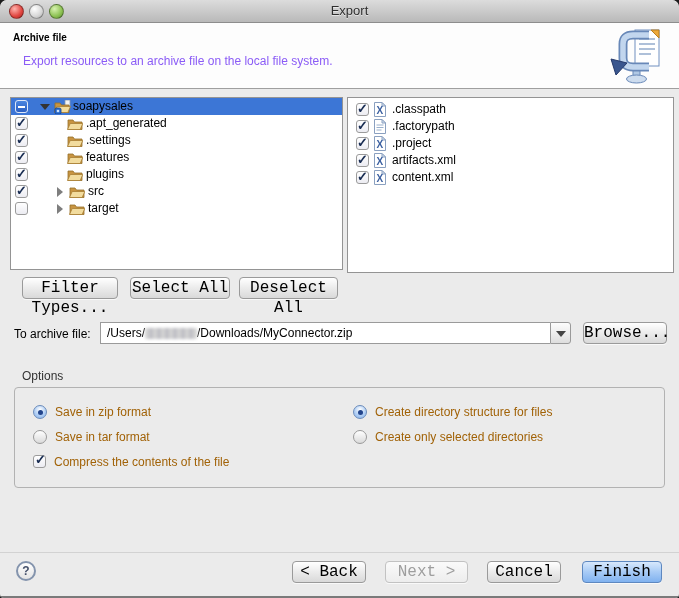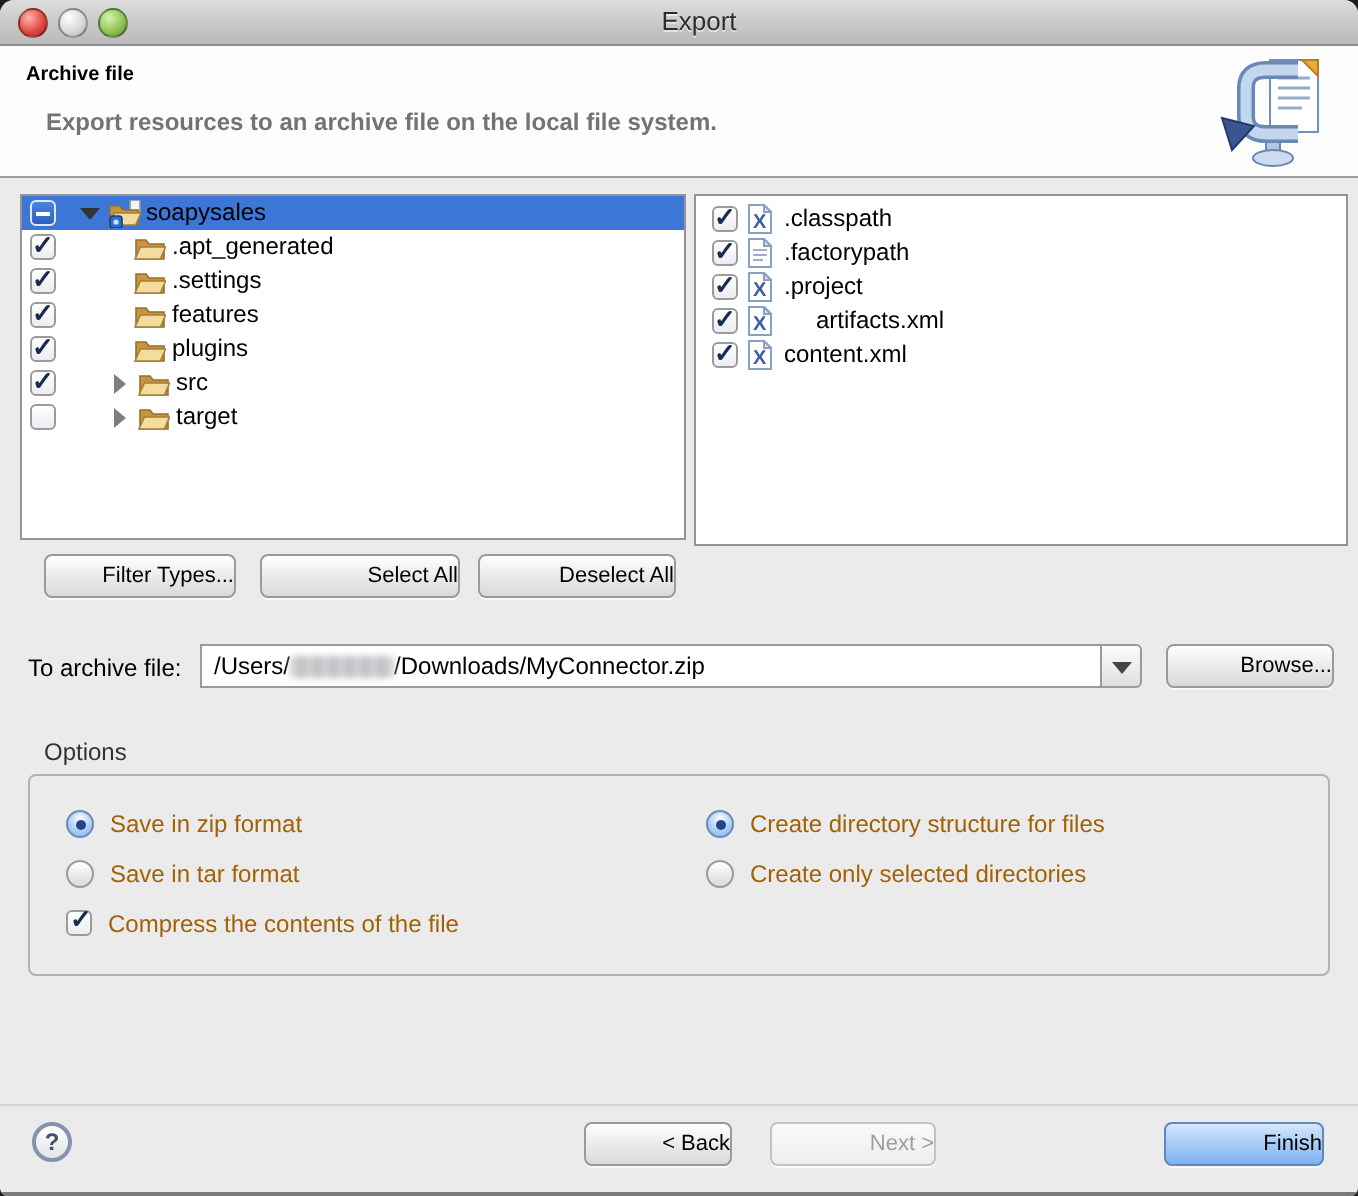--- a/index.html
+++ b/index.html
@@ -12,21 +12,21 @@
   .title{position:absolute;left:0;right:0;top:3px;text-align:center;font-size:13px;color:#2e2e2e;
          text-shadow:0 1px 0 rgba(255,255,255,.55);margin-left:20px;}
   .light{position:absolute;top:4px;width:13px;height:13px;border-radius:50%;border:1px solid rgba(0,0,0,.35);}
   .light.red{left:9px;background:radial-gradient(circle at 35% 30%, #ffb3ad, #e0443f 60%, #a02824);}
   .light.gray{left:29px;background:radial-gradient(circle at 35% 30%, #ffffff, #d6d6d6 60%, #a8a8a8);}
   .light.green{left:49px;background:radial-gradient(circle at 35% 30%, #d8f2b0, #8cc152 60%, #588830);}
   
   .header{position:absolute;left:0;top:23px;width:679px;height:65px;background:#fdfdfd;
           border-bottom:1px solid #9f9f9f;}
   .header h1{margin:0;position:absolute;left:13px;top:9px;font-size:10px;font-weight:bold;color:#000;}
-  .header p{margin:0;position:absolute;left:23px;top:31px;font-size:12px;color:#737373;font-weight:bold;}
+  .header p{margin:0;position:absolute;left:23px;top:31px;font-size:12px;color:#8b5cf6;}
   .banner-icon{position:absolute;right:10px;top:4px;}
   
   .panel{position:absolute;top:97px;height:171px;background:#ffffff;border:1px solid #949494;
          overflow:hidden;}
   .panel.tree{left:10px;width:331px;}
   .panel.files{left:347px;width:325px;}
   .trow{position:relative;height:17px;line-height:17px;font-size:12px;color:#000;white-space:nowrap;padding-left:28px;}
   .trow.selected{background:#3c76d6;}
   .trow > *{position:absolute;top:0;}
   .tlabel{font-size:12px;}
@@ -39,22 +39,22 @@
   .cb-mixed::after{content:"";position:absolute;left:2px;top:5px;width:7px;height:2px;background:#fff;}
   
   .exp{width:0;height:0;display:inline-block;}
   .exp.down{top:6px;border-left:5px solid transparent;border-right:5px solid transparent;
             border-top:6px solid #333;}
   .exp.right{top:4px;border-top:5px solid transparent;border-bottom:5px solid transparent;
              border-left:6px solid #7e7e7e;}
   .icon{display:inline-block;}
   
   .btn{position:absolute;height:22px;box-sizing:border-box;border:1px solid #9a9a9a;border-radius:4px;
-       background:linear-gradient(#ffffff,#ececec 48%,#d9d9d9);font-size:11px;color:#000;
-       font-family:Liberation Sans, sans-serif;text-align:right;line-height:20px;cursor:default;
+       background:linear-gradient(#ffffff,#ececec 48%,#d9d9d9);font-size:16px;color:#000;
+       font-family:Liberation Mono, monospace;text-align:center;line-height:20px;cursor:default;
        box-shadow:0 1px 0 rgba(255,255,255,.7);}
   .btn.default{background:linear-gradient(#d7e8fc,#a9ccf6 48%,#80b2ef);border-color:#5e88c0;}
   .btn.disabled{color:#9e9e9e;border-color:#c2c2c2;background:linear-gradient(#fafafa,#ededed);}
   
   .dest-label{position:absolute;left:14px;top:327px;font-size:12px;color:#000;}
   .combo{position:absolute;left:100px;top:322px;width:471px;height:22px;display:flex;box-sizing:border-box;}
   .combo-text{flex:1;background:#fff;border:1px solid #9a9a9a;border-right:none;box-sizing:border-box;
               font-size:12px;line-height:20px;padding-left:6px;overflow:hidden;white-space:nowrap;}
   .redacted{display:inline-block;width:52px;height:11px;border-radius:2px;vertical-align:middle;
             background:repeating-linear-gradient(90deg,#d2d2d2 0 4px,#c0c0c6 4px 8px);filter:blur(1.5px);}
@@ -235,21 +235,21 @@
     </div>
     <div class="trow">
       <span class="cb cb-on" style="left:8px"></span>
       <span class="icon" style="left:26px;top:1px">
         <svg width="12" height="15" viewBox="0 0 12 15">
           <path d="M0.5,0.5 H8 L11.5,4 V14.5 H0.5 Z" fill="#fff" stroke="#8aa0c0"></path>
           <polygon points="8,0.5 8,4 11.5,4" fill="#d9e4f2" stroke="#8aa0c0"></polygon>
           <text x="2.5" y="12" font-size="10" font-weight="bold" fill="#3a5fa0">X</text>
         </svg>
       </span>
-      <span class="tlabel" style="left:60px">artifacts.xml</span>
+      <span class="tlabel" style="left:44px">artifacts.xml</span>
     </div>
     <div class="trow">
       <span class="cb cb-on" style="left:8px"></span>
       <span class="icon" style="left:26px;top:1px">
         <svg width="12" height="15" viewBox="0 0 12 15">
           <path d="M0.5,0.5 H8 L11.5,4 V14.5 H0.5 Z" fill="#fff" stroke="#8aa0c0"></path>
           <polygon points="8,0.5 8,4 11.5,4" fill="#d9e4f2" stroke="#8aa0c0"></polygon>
           <text x="2.5" y="12" font-size="10" font-weight="bold" fill="#3a5fa0">X</text>
         </svg>
       </span>
@@ -289,16 +289,17 @@
     <div class="opt" style="left:18px;top:66px">
       <span class="cb cb-on"></span>
       <span>Compress the contents of the file</span>
     </div>
   </div>
 
   <div class="footer-line"></div>
   <div class="help-btn">?</div>
   <div class="btn" style="left:292px;top:561px;width:74px">&lt; Back</div>
   <div class="btn disabled" style="left:385px;top:561px;width:83px">Next &gt;</div>
+  <div class="btn" style="left:487px;top:561px;width:74px">Cancel</div>
   <div class="btn default" style="left:582px;top:561px;width:80px">Finish</div>
 
   <div class="win-bottom"></div>
 </div>
 
 </body></html>

